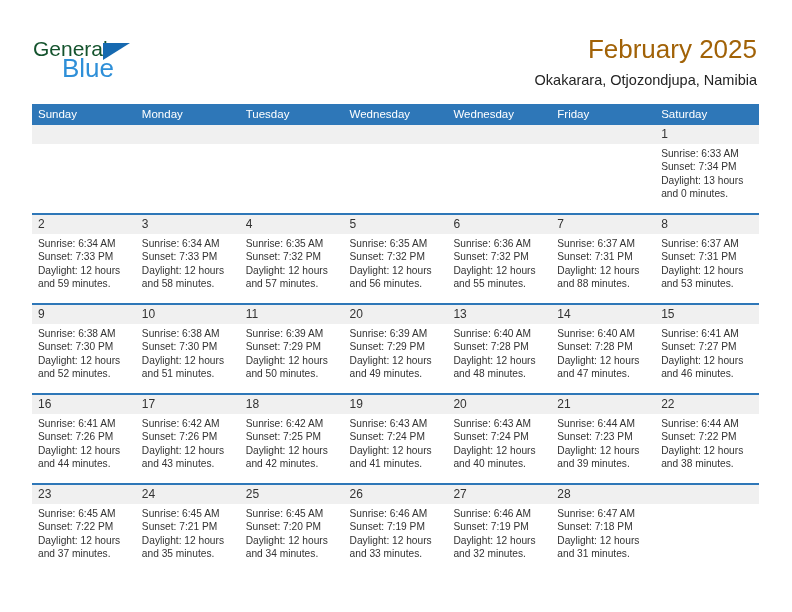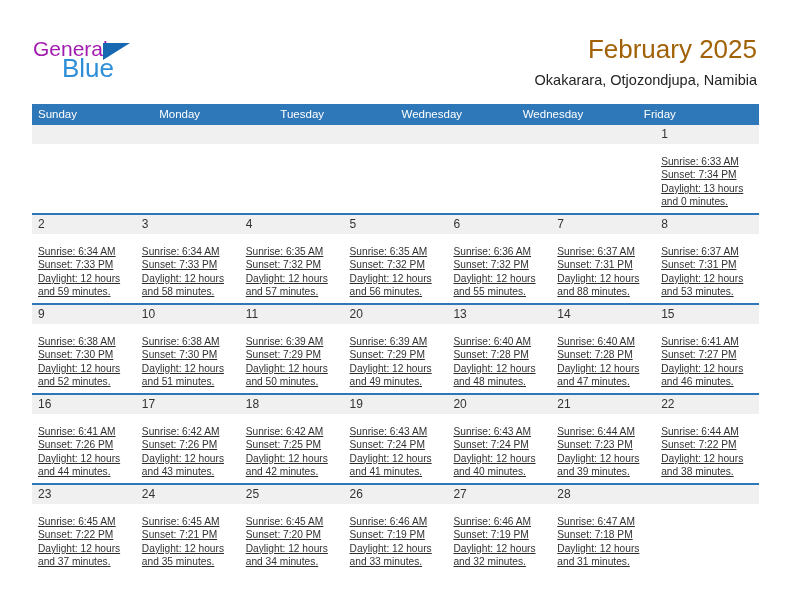--- a/index.html
+++ b/index.html
@@ -37,21 +37,21 @@
     top: 38px;
     width: 130px;
     height: 48px;
   }
   .logo-general {
     position: absolute;
     left: 0;
     top: 0;
     font-size: 21px;
     letter-spacing: 0px;
-    color: #a21caf;
+    color: #14532d;
     font-family: "Liberation Sans", sans-serif;
     line-height: 21px;
   }
   .logo-tri {
     position: absolute;
     left: 70px;
     top: 5px;
     width: 0;
     height: 0;
     border-left: 27px solid #1669b0;
@@ -137,22 +137,21 @@
     padding: 0 6px 0 6px;
     z-index: 1;
   }
   .day-number {
     font-size: 12px;
     line-height: 19px;
     height: 19px;
     color: #333333;
   }
   .day-lines {
-    margin-top: 11px;
-    text-decoration: underline;
+    margin-top: 3px;
   }
   .day-line {
     font-size: 10.2px;
     line-height: 13.4px;
     color: #333333;
     white-space: nowrap;
   }
   .day.empty .day-number,
   .day.empty .day-lines {
     visibility: hidden;
@@ -179,20 +178,21 @@
   </div>
 
   <div class="calendar">
     <div class="weekdays" id="weekday-header">
         <div class="weekday">Sunday</div>
         <div class="weekday">Monday</div>
         <div class="weekday">Tuesday</div>
         <div class="weekday">Wednesday</div>
         <div class="weekday">Wednesday</div>
         <div class="weekday">Friday</div>
+        <div class="weekday">Saturday</div>
       </div>
     <div id="weeks-container">
         <div class="week">
           <div class="daynum-band"></div>
           <div class="week-days">
             <div class="day empty">
               <div class="day-number"></div>
               <div class="day-lines">
                 <div class="day-line"></div>
                 <div class="day-line"></div>

